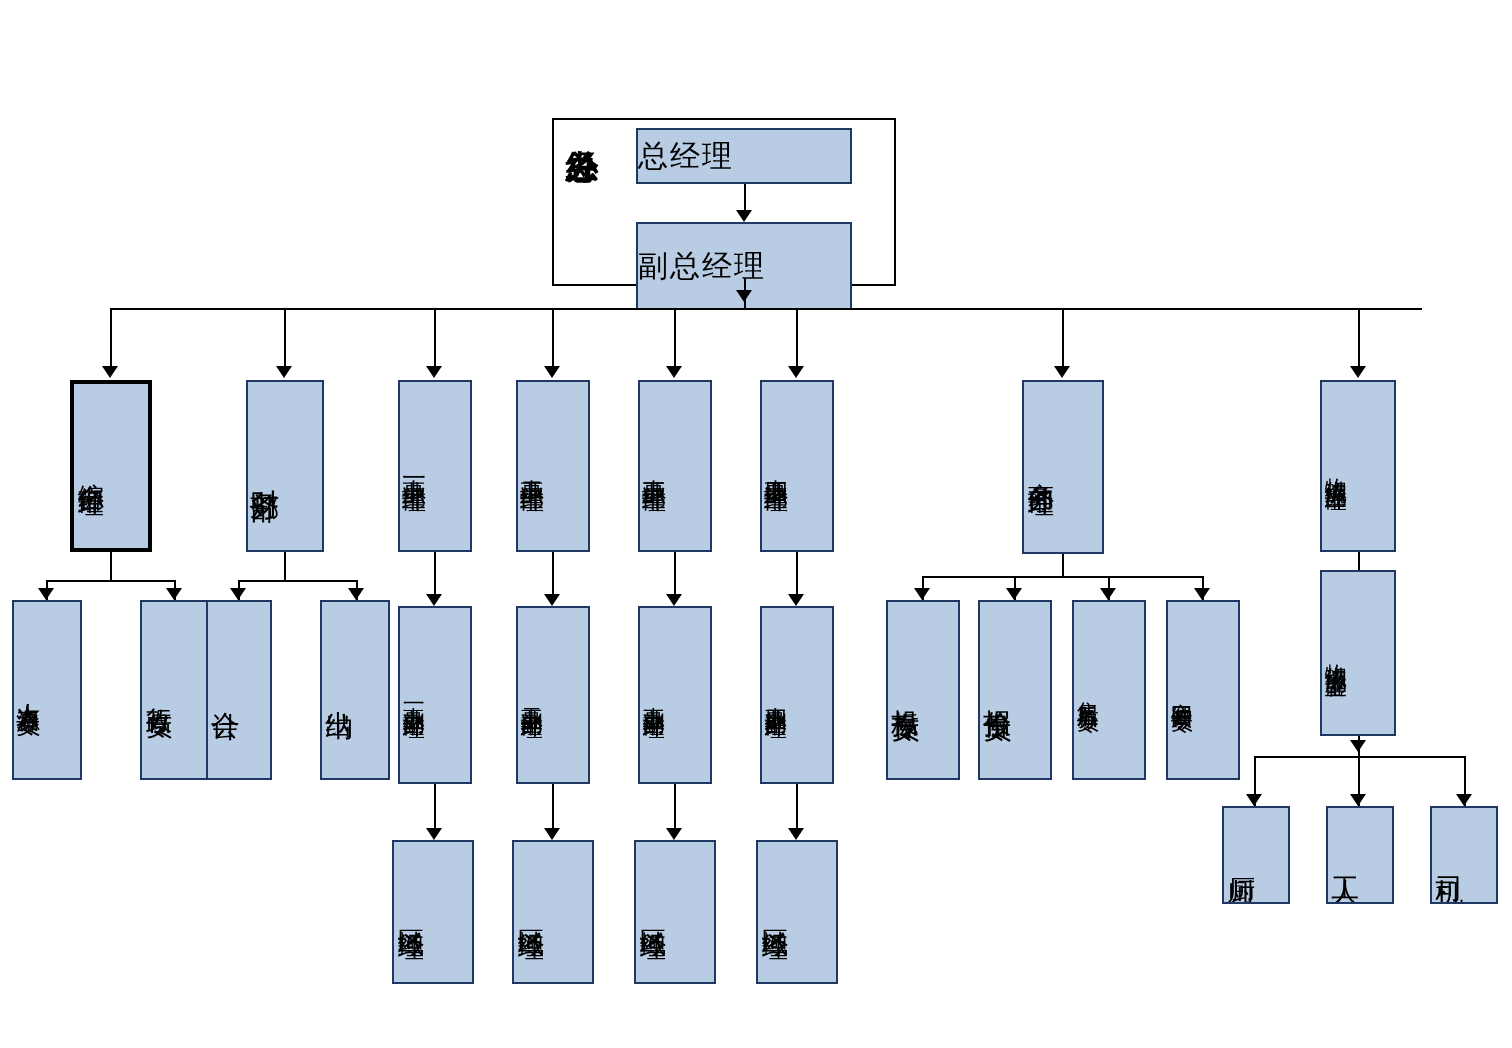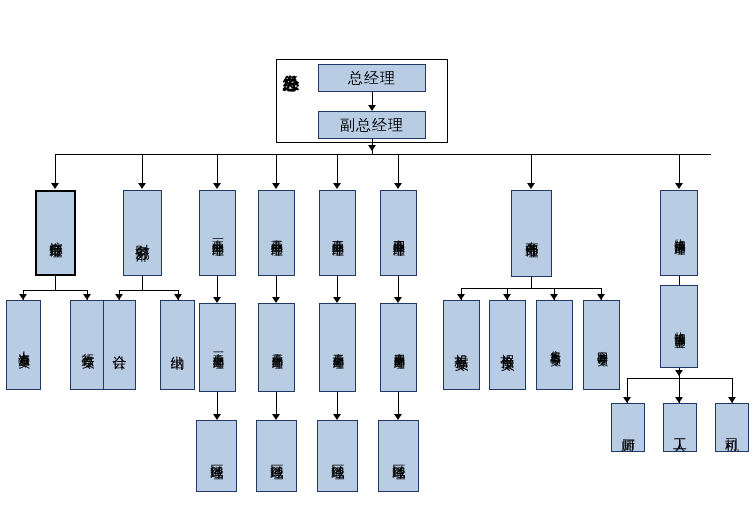--- a/index.html
+++ b/index.html
@@ -27,21 +27,21 @@
     letter-spacing: 0px;
     font-family: "DejaVu Sans", "Liberation Sans", sans-serif;
   }
   .node {
     position: absolute;
     box-sizing: border-box;
     background: #b8cce4;
     border: 1px solid #1f3864;
     display: flex;
     align-items: center;
-    justify-content: center;
+    justify-content: flex-start;
     color: #000000;
     overflow: hidden;
   }
   .node.thick {
     border-width: 2px;
     border-color: #000000;
   }
   .node .lbl {
     display: block;
     line-height: 1.08;
@@ -108,21 +108,21 @@
     <span class="lbl">总经办</span>
   </div>
 
   <div class="node horiz" style="left:318px; top:64px; width:108px; height:28px; font-size:15px;">
     <span class="lbl">总经理</span>
   </div>
 
   <div class="vline" style="left:372px; top:92px; height:16px;"></div>
   <div class="arrow" style="left:368px; top:105px;"></div>
 
-  <div class="node horiz" style="left:318px; top:111px; width:108px; height:28px; font-size:15px;">
+  <div class="node horiz" style="left:318px; top:111px; width:108px; height:44px; font-size:15px;">
     <span class="lbl">副总经理</span>
   </div>
 
   <div class="vline" style="left:372px; top:139px; height:15px;"></div>
   <div class="arrow" style="left:368px; top:145px;"></div>
 
   <div class="hline" style="left:55px; top:154px; width:656px;"></div>
 
   <div class="vline" style="left:55px; top:154px; height:30px;"></div>
   <div class="arrow" style="left:51px; top:183px;"></div>

